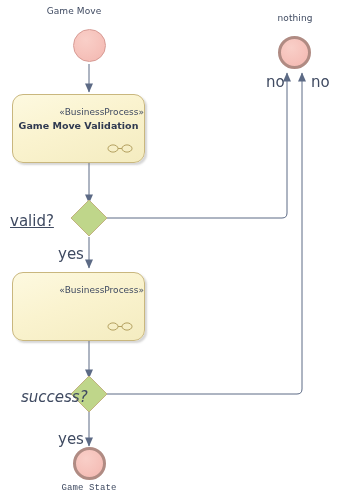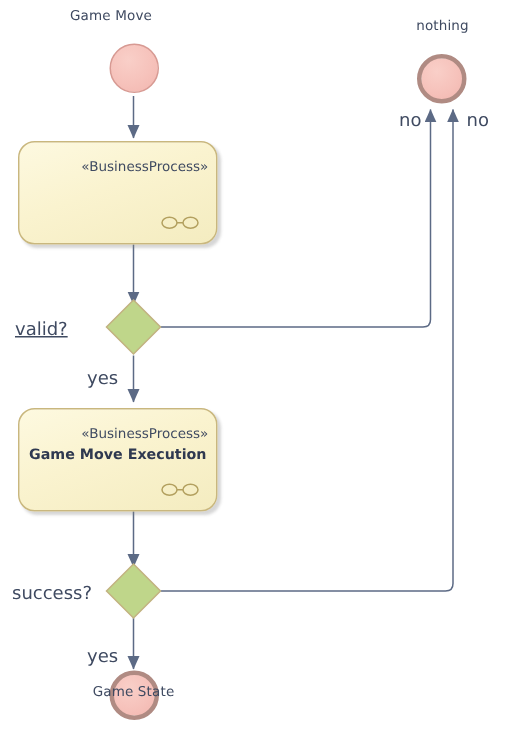--- a/index.html
+++ b/index.html
@@ -52,21 +52,21 @@
     box-sizing: border-box;
     border: 1px solid #c9b77e;
     border-radius: 11px;
     background: linear-gradient(160deg, #fdf9e0 0%, #faf3cf 45%, #f4ecc0 100%);
     box-shadow: 2px 2px 2px rgba(130,130,130,0.33);
   }
   .proc-stereo {
     position: absolute;
     left: 0; right: 0;
     top: 12px;
-    text-align: center;
+    text-align: right;
     font-size: 9px;
     color: #3f4a61;
     padding-left: 36px;
   }
   .proc-title {
     position: absolute;
     left: 0; right: 0;
     top: 25px;
     text-align: center;
     font-size: 9.5px;
@@ -74,21 +74,21 @@
     color: #2f3950;
   }
   .sub-icon {
     position: absolute;
     right: 11px;
     bottom: 9px;
     width: 26px;
     height: 9px;
   }
   
-  .edge-lbl { position: absolute; font-size: 12px; color: #3f4a61; white-space: nowrap; }
+  .edge-lbl { position: absolute; font-size: 15px; color: #3f4a61; white-space: nowrap; }
 </style>
 </head>
 <body>
 
 <svg id="canvas" viewBox="0 0 339 499" xmlns="http://www.w3.org/2000/svg">
   <defs>
     <marker id="arrow" markerWidth="10" markerHeight="10" refX="8.6" refY="4" orient="auto" markerUnits="userSpaceOnUse">
       <path d="M0,0 L9,4 L0,8 Z" fill="#5c6a85"></path>
     </marker>
   </defs>
@@ -112,41 +112,41 @@
   <polygon points="89,376 107,394 89,412 71,394" fill="#bfd68a" stroke="#c2b280" stroke-width="1"></polygon>
 </svg>
 
 <div class="node-circle node-object" style="left:73px; top:29px; width:33px; height:33px;"></div>
 <div class="lbl center" style="left:24px; top:6px; width:100px;">Game Move</div>
 
 <div class="node-circle node-final" style="left:278px; top:36px; width:33px; height:33px;"></div>
 <div class="lbl center" style="left:245px; top:13px; width:100px;">nothing</div>
 
 <div class="node-circle node-final" style="left:73px; top:447px; width:33px; height:33px;"></div>
-<div class="lbl center" style="left:39px; top:457px; width:100px;">Game State</div>
+<div class="lbl center" style="left:39px; top:483px; width:100px;font-family:Liberation Mono, monospace;">Game State</div>
 
 <div class="proc-box" style="left:12px; top:94px; width:133px; height:69px;">
   <div class="proc-stereo">«BusinessProcess»</div>
+  <div class="proc-title">Game Move Validation</div>
   <svg class="sub-icon" viewBox="0 0 26 9">
     <ellipse cx="6" cy="4.5" rx="5" ry="3.6" fill="none" stroke="#b3a05f" stroke-width="1"></ellipse>
     <ellipse cx="20" cy="4.5" rx="5" ry="3.6" fill="none" stroke="#b3a05f" stroke-width="1"></ellipse>
     <line x1="11" y1="4.5" x2="15" y2="4.5" stroke="#b3a05f" stroke-width="1"></line>
   </svg>
 </div>
 
 <div class="proc-box" style="left:12px; top:272px; width:133px; height:69px;">
   <div class="proc-stereo">«BusinessProcess»</div>
-  <div class="proc-title">Game Move Execution</div>
   <svg class="sub-icon" viewBox="0 0 26 9">
     <ellipse cx="6" cy="4.5" rx="5" ry="3.6" fill="none" stroke="#b3a05f" stroke-width="1"></ellipse>
     <ellipse cx="20" cy="4.5" rx="5" ry="3.6" fill="none" stroke="#b3a05f" stroke-width="1"></ellipse>
     <line x1="11" y1="4.5" x2="15" y2="4.5" stroke="#b3a05f" stroke-width="1"></line>
   </svg>
 </div>
 
 <div class="edge-lbl" style="left:10px; top:212px;text-decoration:underline;">valid?</div>
 <div class="edge-lbl" style="left:58px; top:245px;">yes</div>
 
-<div class="edge-lbl" style="left:8px; top:388px;">success?</div>
+<div class="edge-lbl" style="left:21px; top:388px;font-style:italic;">success?</div>
 <div class="edge-lbl" style="left:58px; top:430px;">yes</div>
 
 <div class="edge-lbl" style="left:266px; top:73px;">no</div>
 <div class="edge-lbl" style="left:311px; top:73px;">no</div>
 
 </body></html>

